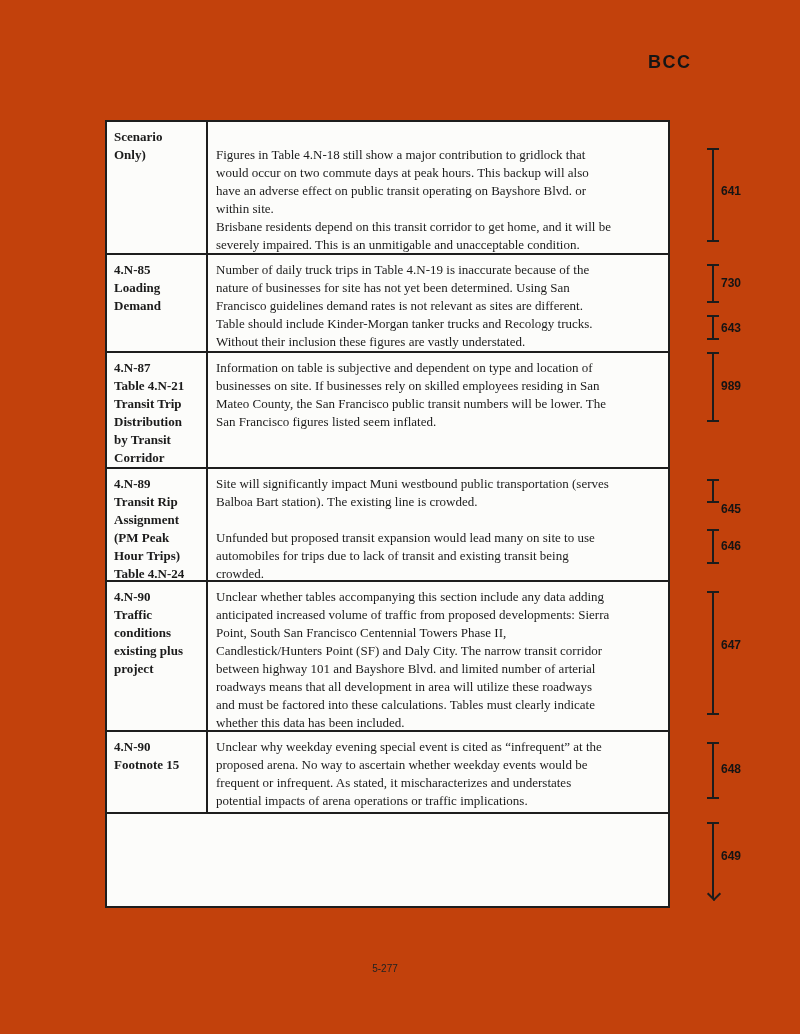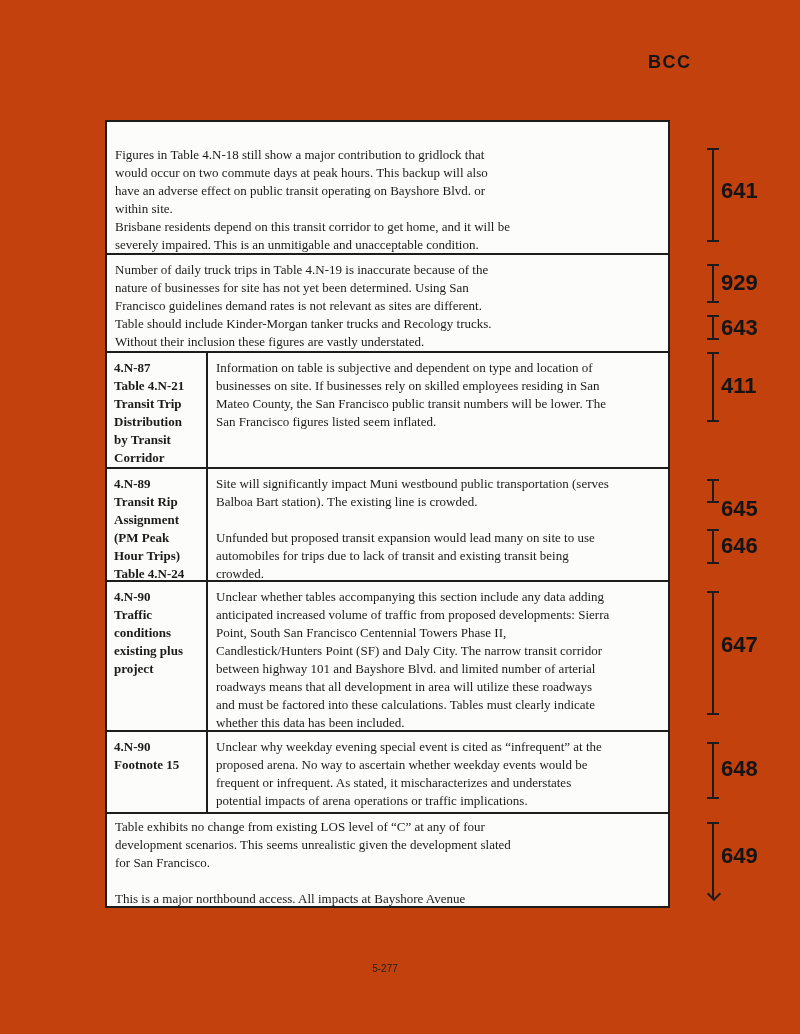--- a/index.html
+++ b/index.html
@@ -76,42 +76,47 @@
   .bracket.arrow-end::after{
     content:"";position:absolute;bottom:-1px;left:-3px;
     width:8px;height:8px;
     border-right:2px solid #1c1c1c;border-bottom:2px solid #1c1c1c;
     transform:rotate(45deg);transform-origin:center;
     background:transparent;
   }
   .bracket-label{
     position:absolute;left:721px;width:44px;height:18px;
     font-family:"Liberation Sans","DejaVu Sans",sans-serif;
-    font-weight:bold;font-size:22px;line-height:18px;color:#141414;
+    font-weight:bold;font-size:12px;line-height:18px;color:#141414;
   }
 </style>
 </head>
 <body>
 
 <div class="page">
 
   <div class="commenter-code">BCC</div>
 
   <div class="comment-table">
 
     <div class="trow" style="height:132px;">
+      <div class="cell-code">Scenario
+Only)</div>
       <div class="cell-text pad-top-lg">Figures in Table 4.N-18 still show a major contribution to gridlock that
 would occur on two commute days at peak hours. This backup will also
 have an adverse effect on public transit operating on Bayshore Blvd. or
 within site.
 Brisbane residents depend on this transit corridor to get home, and it will be
 severely impaired. This is an unmitigable and unacceptable condition.</div>
     </div>
 
     <div class="trow" style="height:98px;">
+      <div class="cell-code">4.N-85
+Loading
+Demand</div>
       <div class="cell-text">Number of daily truck trips in Table 4.N-19 is inaccurate because of the
 nature of businesses for site has not yet been determined. Using San
 Francisco guidelines demand rates is not relevant as sites are different.
 Table should include Kinder-Morgan tanker trucks and Recology trucks.
 Without their inclusion these figures are vastly understated.</div>
     </div>
 
     <div class="trow" style="height:117px;">
       <div class="cell-code">4.N-87
 Table 4.N-21
@@ -159,40 +164,35 @@
     <div class="trow" style="height:83px;">
       <div class="cell-code">4.N-90
 Footnote 15</div>
       <div class="cell-text">Unclear why weekday evening special event is cited as “infrequent” at the
 proposed arena. No way to ascertain whether weekday events would be
 frequent or infrequent. As stated, it mischaracterizes and understates
 potential impacts of arena operations or traffic implications.</div>
     </div>
 
     <div class="trow" style="height:94px;">
-      <div class="cell-text pad-top-sm">Table exhibits no change from existing LOS level of “C” at any of four
-development scenarios. This seems unrealistic given the development slated
-for San Francisco.
-
-This is a major northbound access. All impacts at Bayshore Avenue</div>
     </div>
 
   </div>
 
   <div class="bracket capped-bottom" style="top:148px;height:94px;"></div>
   <div class="bracket-label" style="top:182px;">641</div>
 
   <div class="bracket capped-bottom" style="top:264px;height:39px;"></div>
-  <div class="bracket-label" style="top:274px;">929</div>
+  <div class="bracket-label" style="top:274px;">730</div>
 
   <div class="bracket capped-bottom" style="top:315px;height:25px;"></div>
   <div class="bracket-label" style="top:319px;">643</div>
 
   <div class="bracket capped-bottom" style="top:352px;height:70px;"></div>
-  <div class="bracket-label" style="top:377px;">411</div>
+  <div class="bracket-label" style="top:377px;">989</div>
 
   <div class="bracket capped-bottom" style="top:479px;height:24px;"></div>
   <div class="bracket-label" style="top:500px;">645</div>
 
   <div class="bracket capped-bottom" style="top:529px;height:35px;"></div>
   <div class="bracket-label" style="top:537px;">646</div>
 
   <div class="bracket capped-bottom" style="top:591px;height:124px;"></div>
   <div class="bracket-label" style="top:636px;">647</div>
 

